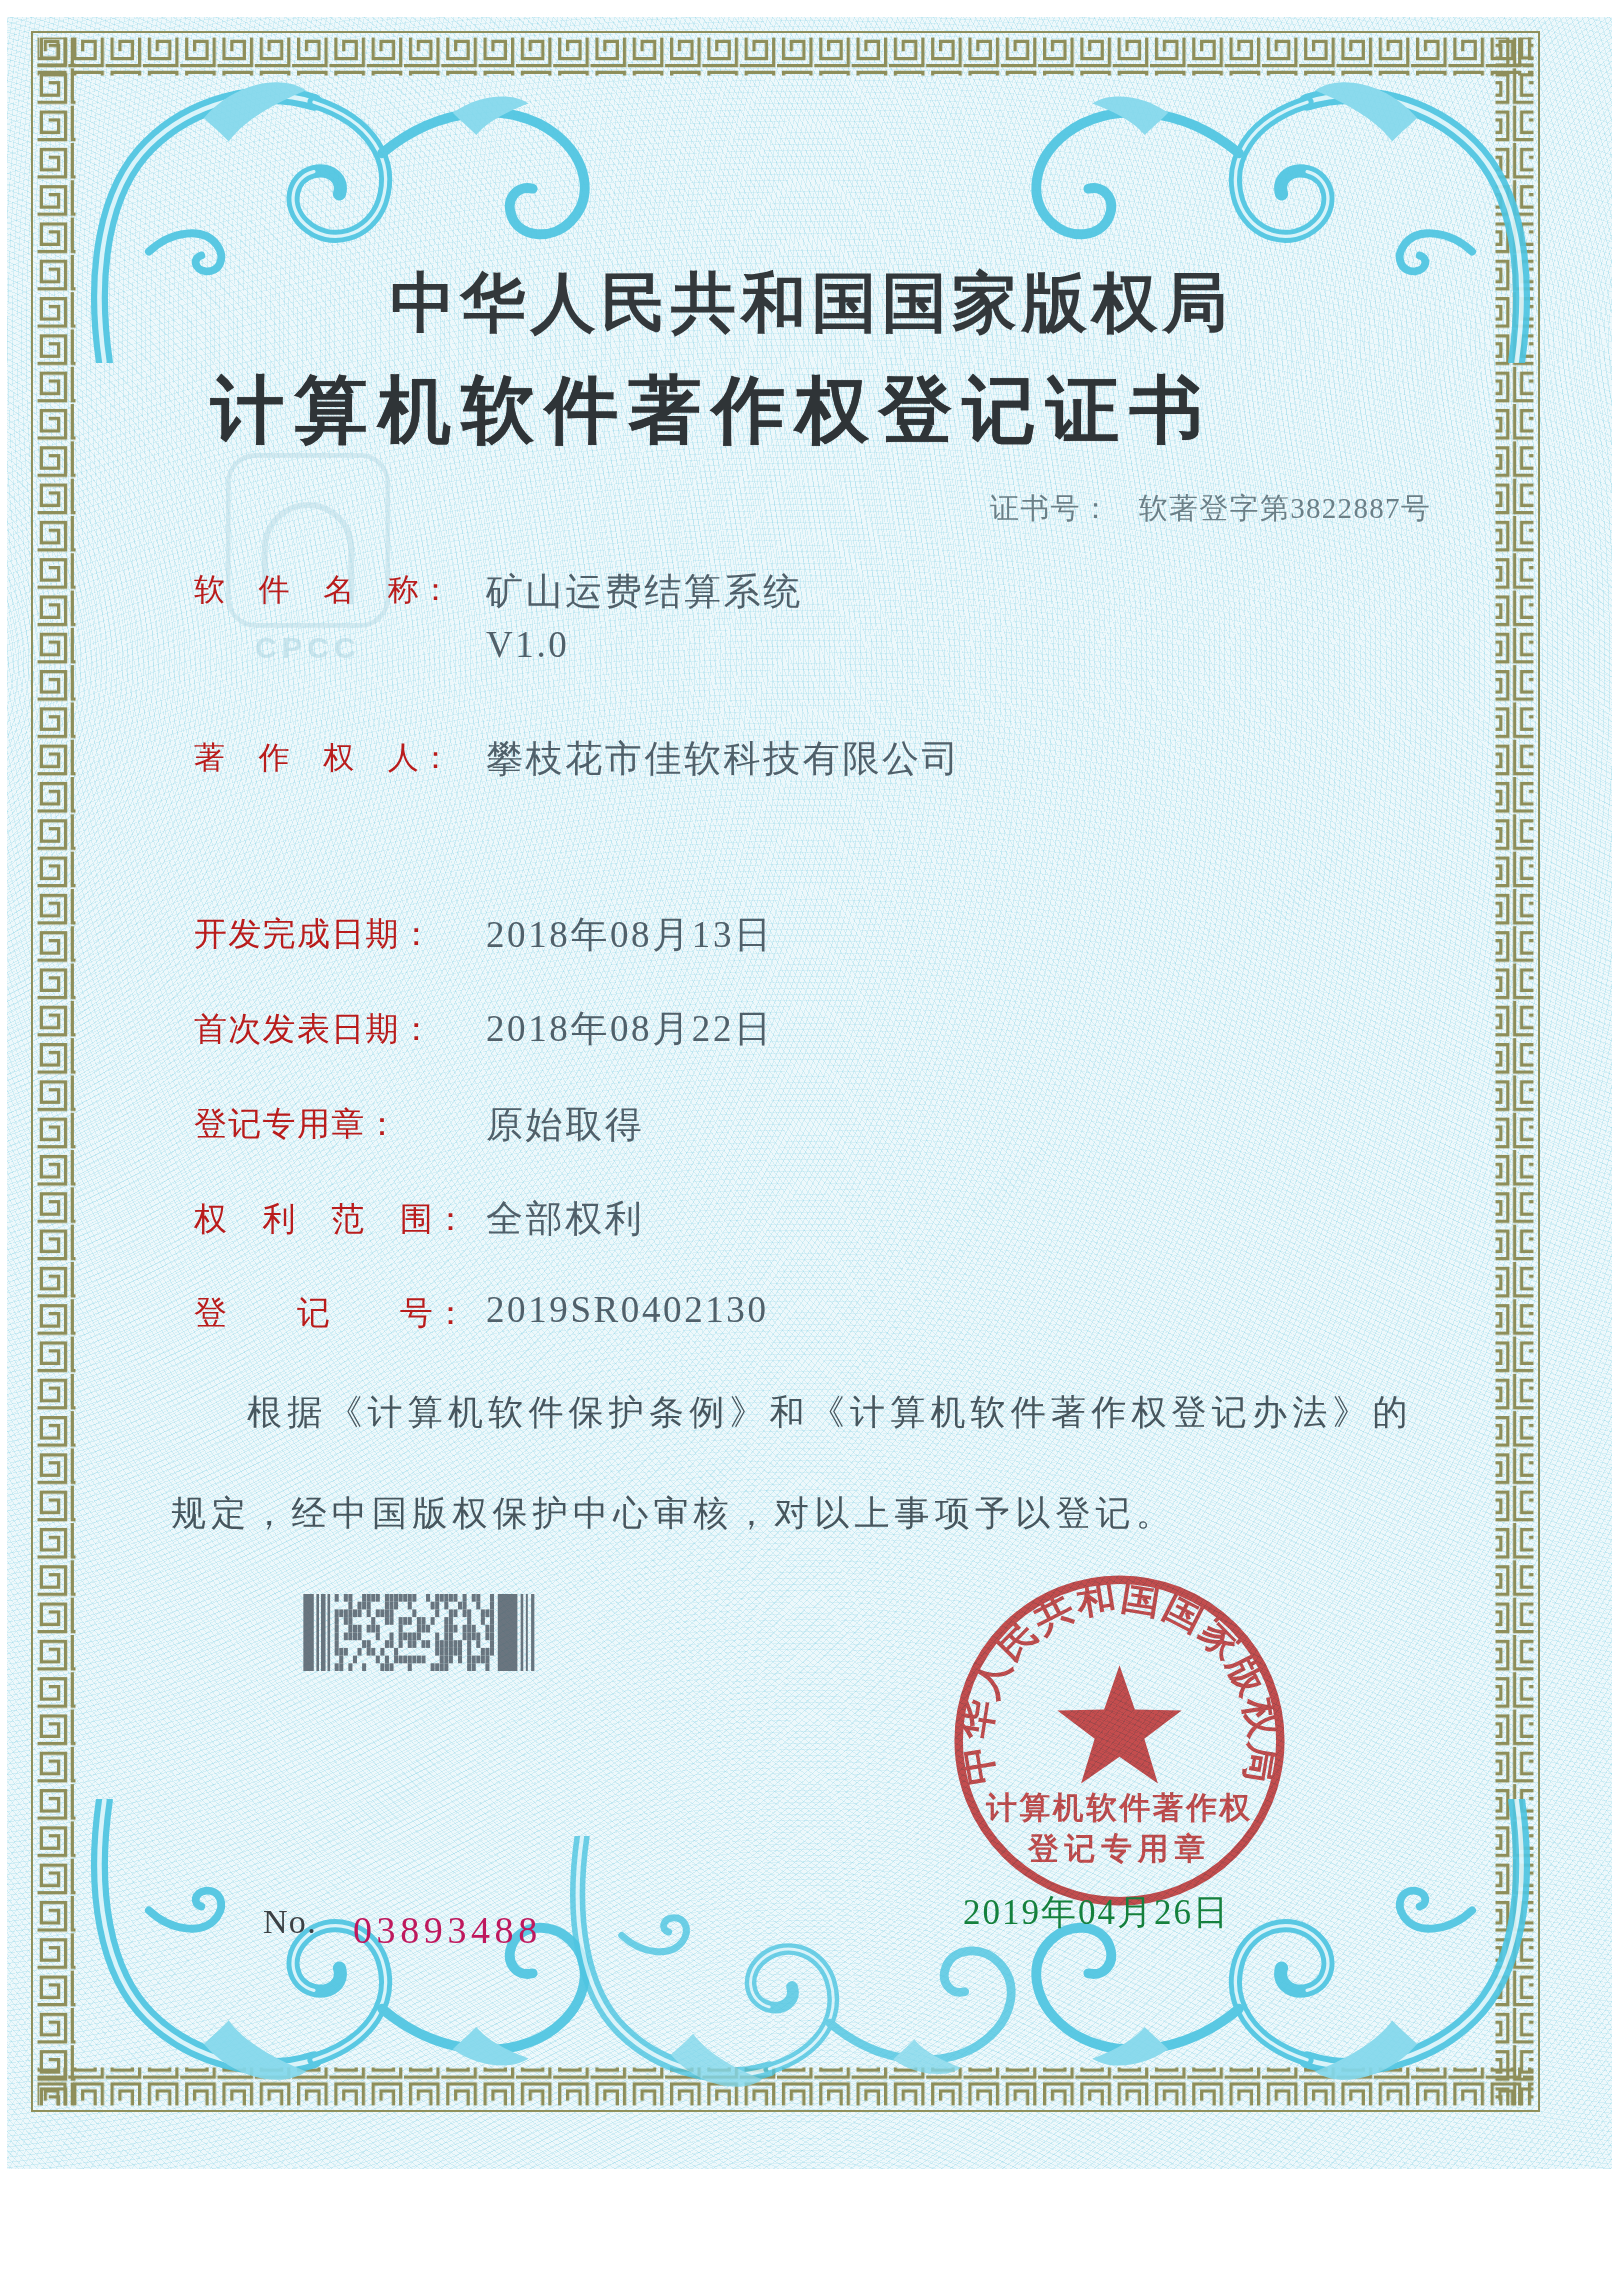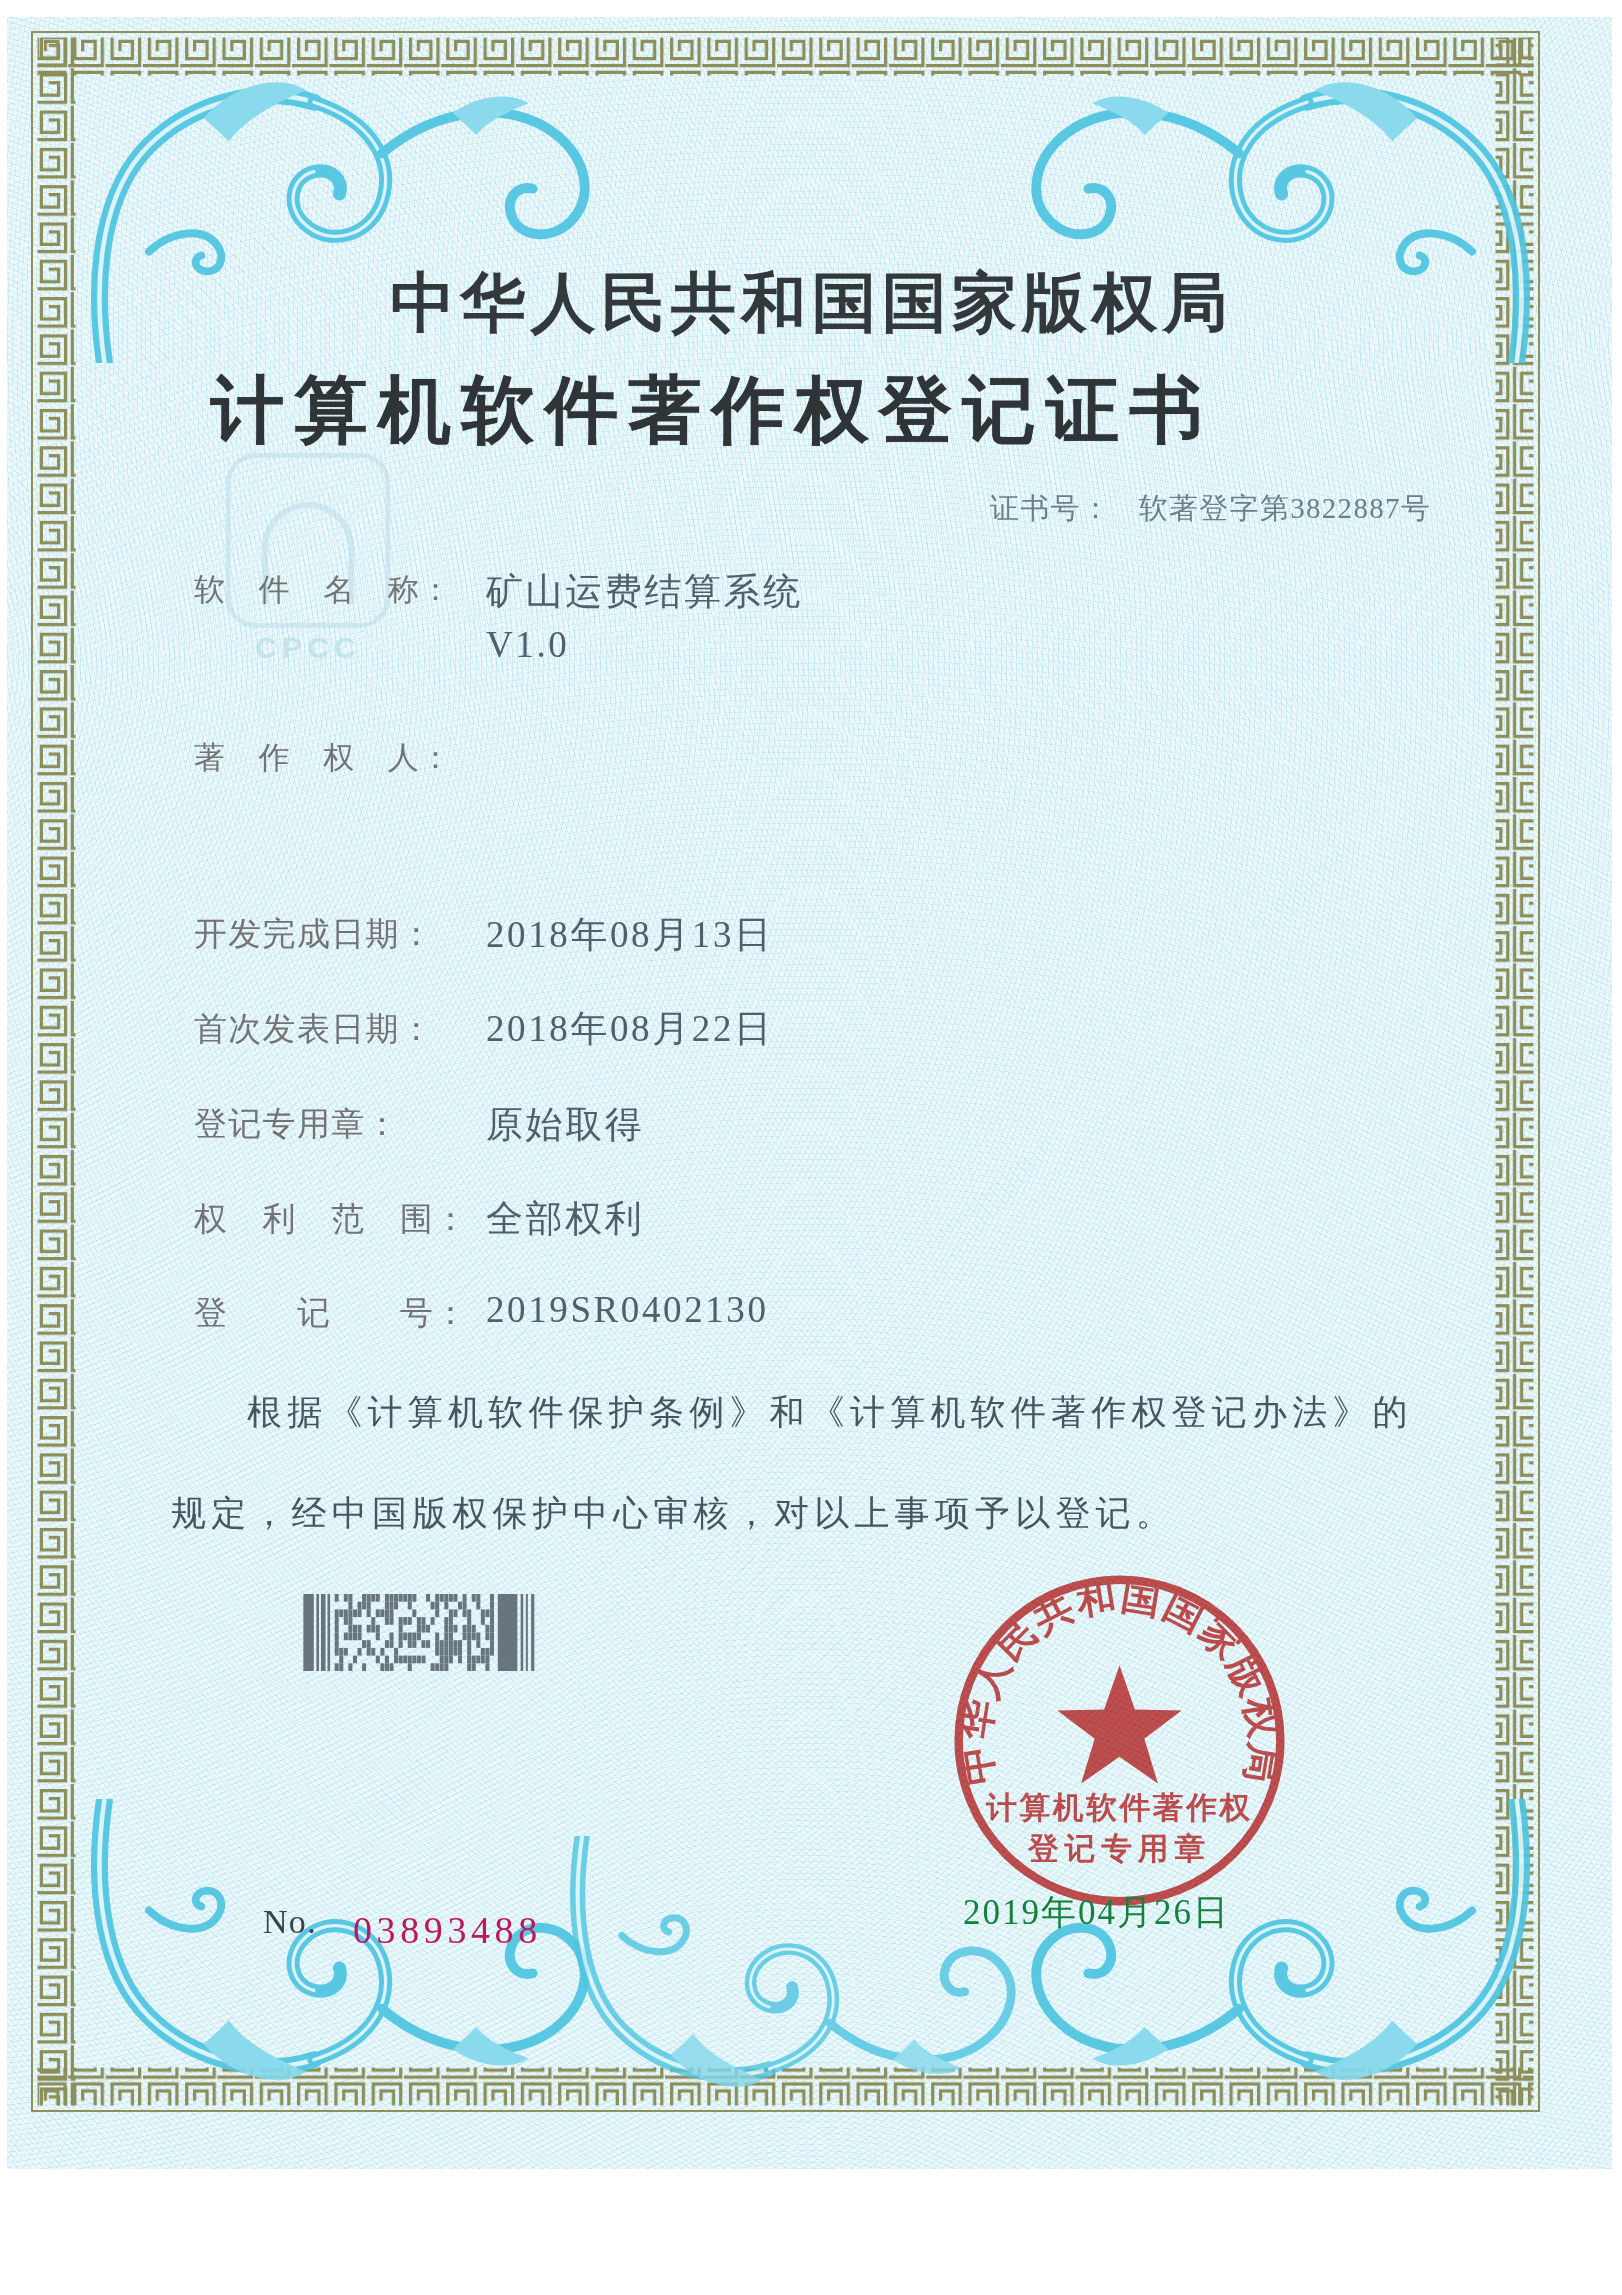--- a/index.html
+++ b/index.html
@@ -22,21 +22,21 @@
   .fl-bc{left:550px;bottom:58px;width:497px;height:275px;transform:scaleY(-1);opacity:.8;}
   .watermark{position:absolute;left:216px;top:433px;width:170px;height:216px;opacity:.55;z-index:1;}
 
   .t{position:absolute;line-height:1.12;white-space:pre;z-index:4;}
   .title1{left:0;top:267px;width:1623px;text-align:center;font-size:65px;font-weight:700;
           letter-spacing:5.2px;color:#33383b;}
   .title2{left:0;top:370px;width:1424px;text-align:center;font-size:73px;font-weight:700;
           letter-spacing:10.5px;color:#2f3437;text-shadow:0 0 0.7px #2f3437;}
   .certno{left:990px;top:492px;font-size:29px;color:#6b7f87;letter-spacing:1.3px;}
   .certno .gap{display:inline-block;width:27.5px;}
-  .label{color:#737373;font-size:33px;letter-spacing:1.3px;}
+  .label{color:#b91c1c;font-size:33px;letter-spacing:1.3px;}
   .label.sp1{font-size:31px;}
   .value{color:#50606a;font-size:37px;letter-spacing:2.6px;}
   .row-lab{position:absolute;left:194px;white-space:pre;z-index:4;}
   .row-val{position:absolute;left:486px;white-space:pre;z-index:4;}
   .para{color:#47565e;font-size:35px;letter-spacing:5.2px;}
   .no-label{left:263px;top:1903px;font-size:34px;color:#3b4145;letter-spacing:1.3px;}
   .no-value{left:353px;top:1909px;font-size:38px;color:#be185d;letter-spacing:4.6px;}
   .seal-date{left:963px;top:1893px;font-size:35px;color:#15803d;letter-spacing:2px;z-index:6;font-family:Liberation Serif, serif;}
 
   .barcode{position:absolute;left:303px;top:1594px;width:233px;height:77px;z-index:4;}
@@ -126,20 +126,21 @@
   <div class="t title1">中华人民共和国国家版权局</div>
   <div class="t title2">计算机软件著作权登记证书</div>
 
   <div class="t certno"><span>证书号：</span><span class="gap"></span><span>软著登字第3822887号</span></div>
 
   <div class="row-lab" style="top:569px"><span class="label sp1">软　件　名　称：</span></div>
   <div class="row-val" style="top:567px"><span class="value">矿山运费结算系统</span></div>
   <div class="row-val" style="top:623px"><span class="value">V1.0</span></div>
 
   <div class="row-lab" style="top:737px"><span class="label sp1">著　作　权　人：</span></div>
+  <div class="row-val" style="top:734px"><span class="value">攀枝花市佳软科技有限公司</span></div>
 
   <div class="row-lab" style="top:912px"><span class="label">开发完成日期：</span></div>
   <div class="row-val" style="top:910px"><span class="value">2018年08月13日</span></div>
 
   <div class="row-lab" style="top:1007px"><span class="label">首次发表日期：</span></div>
   <div class="row-val" style="top:1004px"><span class="value">2018年08月22日</span></div>
 
   <div class="row-lab" style="top:1102px"><span class="label">登记专用章：</span></div>
   <div class="row-val" style="top:1100px"><span class="value">原始取得</span></div>
 

